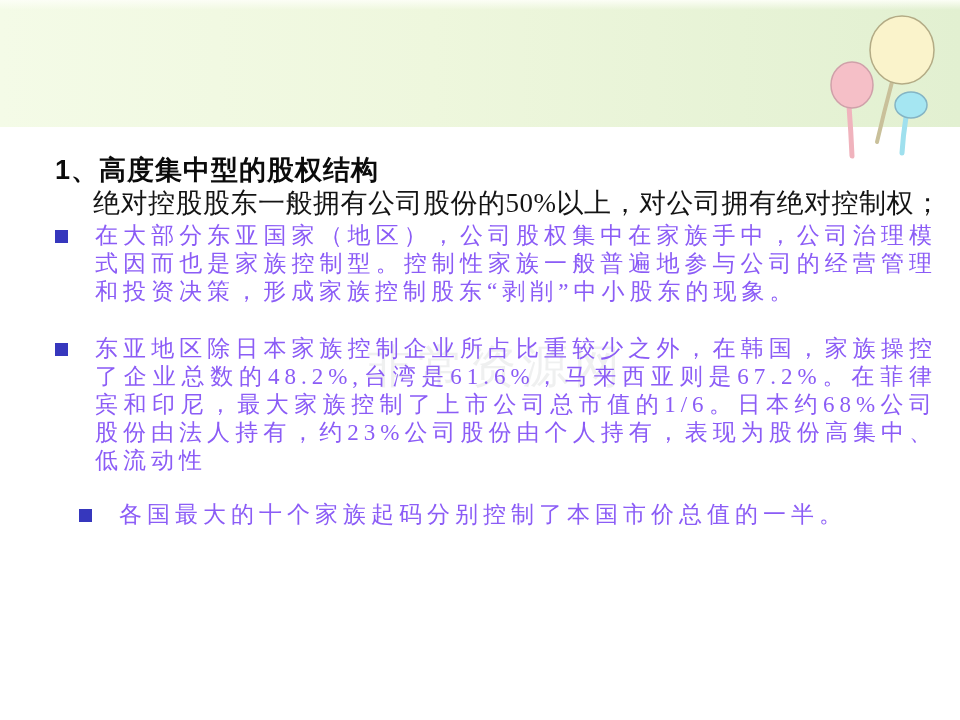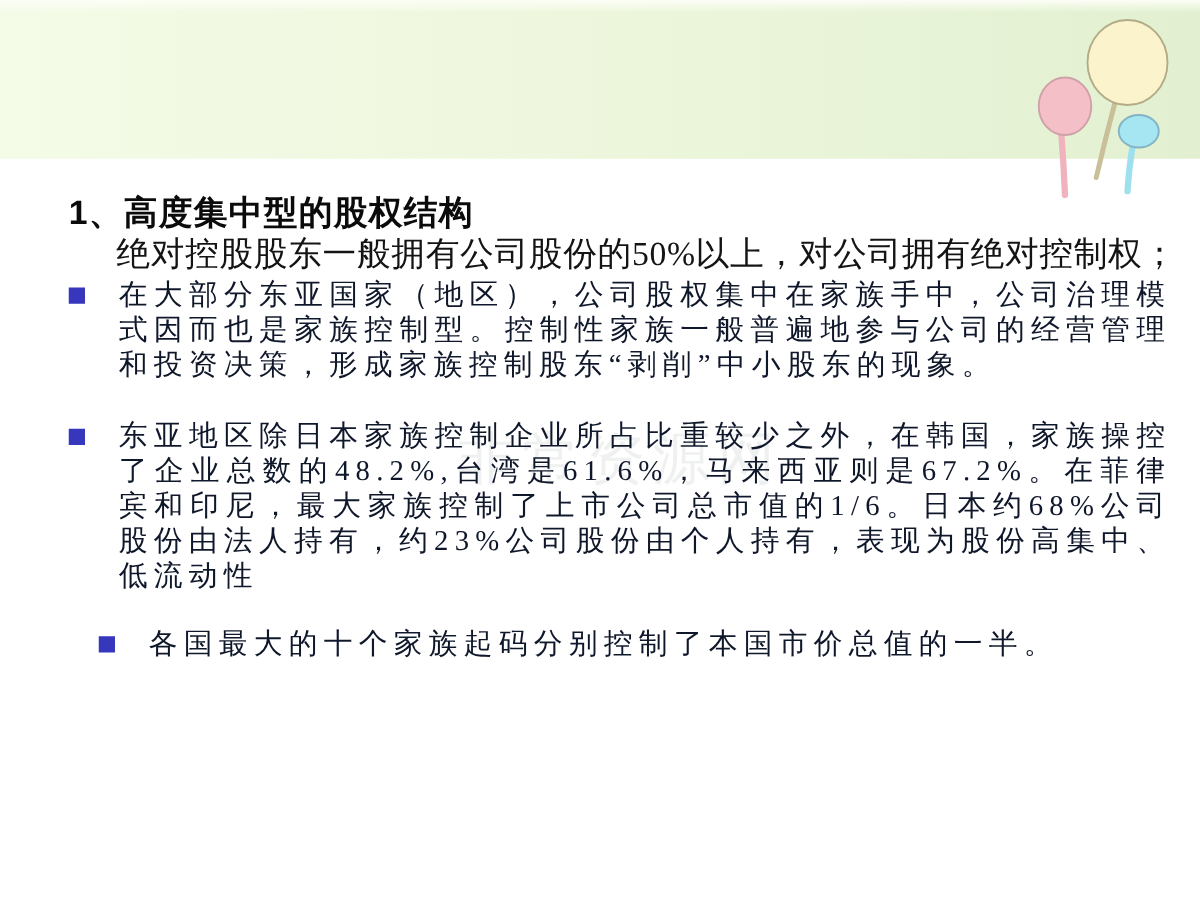--- a/index.html
+++ b/index.html
@@ -39,21 +39,21 @@
     position:absolute;left:55px;display:flex;align-items:flex-start;
   }
   .bullet-row.b1{top:222px;}
   .bullet-row.b2{top:335px;}
   .bullet-row.b3{top:501px;margin-left:24px;}
   .marker{
     flex:0 0 auto;width:13px;height:13px;margin-top:8px;margin-right:27px;
     background:#3637bd;
   }
   .bullet-text{
-    width:842px;font-size:23px;line-height:28px;color:#0f172a;
+    width:842px;font-size:23px;line-height:28px;color:#8b5cf6;
     letter-spacing:5px;text-align:justify;text-justify:inter-ideograph;
   }
 </style>
 </head>
 <body>
 
 <div class="band"></div>
 
 <svg class="balloons" viewBox="0 0 960 200" xmlns="http://www.w3.org/2000/svg">
   <g>

